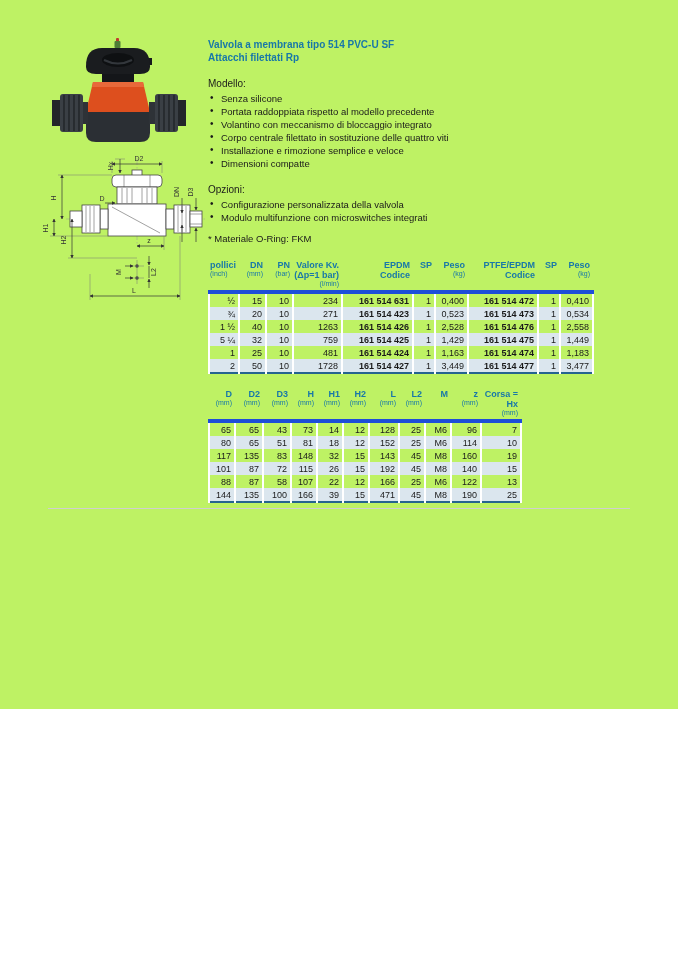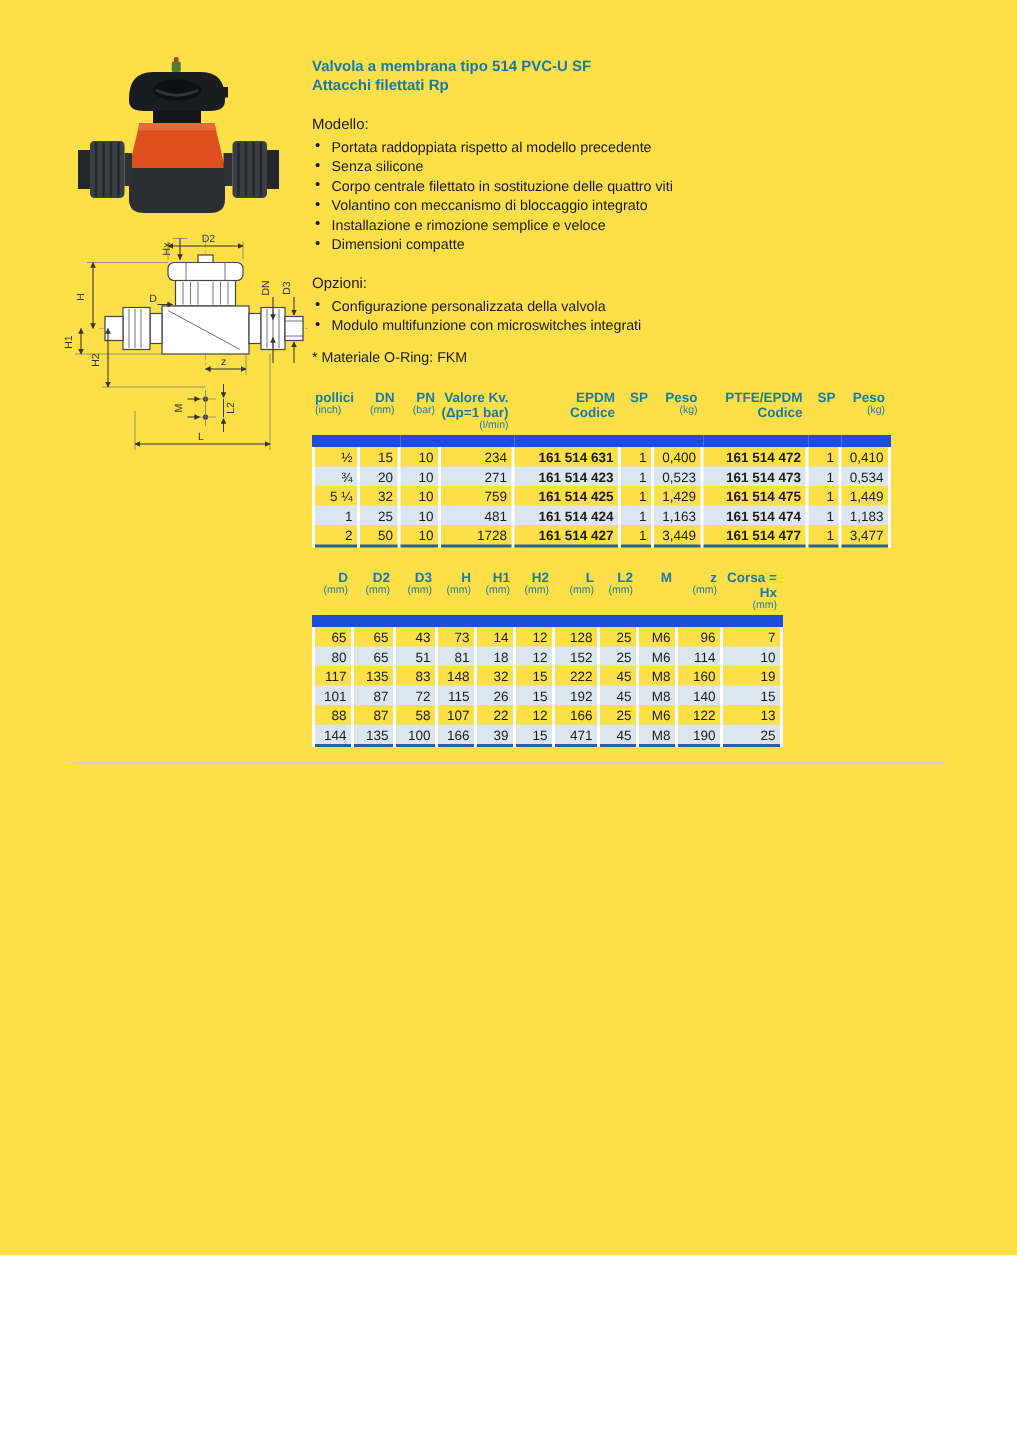--- a/index.html
+++ b/index.html
@@ -1,29 +1,29 @@
 <!DOCTYPE html>
 <html><head>
 <meta charset="utf-8">
 <style>
   html,body{margin:0;padding:0;background:#fff;}
-  .page{position:relative;width:678px;height:837px;background:#fde047;
+  .page{position:relative;width:678px;height:709px;background:#bef264;
         font-family:"Liberation Sans",sans-serif;color:#1a1a1a;overflow:hidden;}
   .photo{position:absolute;left:52px;top:36px;width:134px;height:116px;}
   .drawing{position:absolute;left:42px;top:146px;width:165px;height:172px;}
   .content{position:absolute;left:208px;top:38px;width:382px;}
   .title{color:#1878a8;font-weight:bold;font-size:10px;line-height:13px;}
   .sec-head{font-weight:normal;font-size:10px;line-height:13px;margin:13px 0 2px 0;}
   ul.bullets{list-style:none;margin:0;padding:0;}
   .bullets li{position:relative;padding-left:13px;font-size:9.5px;line-height:13px;}
   .bullets li::before{content:"\2022";position:absolute;left:2px;top:-1px;font-size:10px;}
   .footnote{font-size:9.5px;line-height:12px;margin-top:9px;}
   table.dtable{border-collapse:collapse;table-layout:fixed;margin-top:15px;}
   .dtable th{color:#1878a8;font-size:9px;font-weight:bold;text-align:right;
-             vertical-align:top;padding:0 3px 2px 0;border-bottom:8px solid #1d4ed8;line-height:10px;margin-top:46px;}
+             vertical-align:top;padding:0 3px 2px 0;border-bottom:4px solid #1d4ed8;line-height:10px;margin-top:46px;}
   .dtable th .hu{font-size:7px;font-weight:normal;line-height:8px;}
   .dtable td{font-size:9px;line-height:10px;text-align:right;padding:1.5px 3px 1.5px 0;
              border-left:2px solid #fff;border-right:2px solid #fff;white-space:nowrap;}
   .dtable tbody{border-bottom:2px solid #26648f;}
   .dtable tbody tr:nth-child(even) td{background:#dbe6ee;}
   .t1{width:384px;}
   .t1 th:first-child{text-align:left;padding-left:1px;}
   .t1 td:nth-child(5),.t1 td:nth-child(8){font-weight:bold;}
   .t2{width:312px;}
   .divider{position:absolute;left:48px;top:508px;width:582px;height:1px;background:#cfcfcf;}
@@ -185,24 +185,24 @@
       <text class="dlbl" x="92" y="147" text-anchor="middle">L</text>
     </svg>
   </div>
 
   <div class="content">
     <div class="title">Valvola a membrana tipo 514 PVC-U SF</div>
     <div class="title">Attacchi filettati Rp</div>
 
     <div class="sec-head">Modello:</div>
     <ul class="bullets">
+      <li>Senza silicone</li>
       <li>Portata raddoppiata rispetto al modello precedente</li>
-      <li>Senza silicone</li>
+      <li>Volantino con meccanismo di bloccaggio integrato</li>
       <li>Corpo centrale filettato in sostituzione delle quattro viti</li>
-      <li>Volantino con meccanismo di bloccaggio integrato</li>
       <li>Installazione e rimozione semplice e veloce</li>
       <li>Dimensioni compatte</li>
     </ul>
 
     <div class="sec-head">Opzioni:</div>
     <ul class="bullets">
       <li>Configurazione personalizzata della valvola</li>
       <li>Modulo multifunzione con microswitches integrati</li>
     </ul>
 
@@ -281,20 +281,32 @@
             <td>¾</td>
             <td>20</td>
             <td>10</td>
             <td>271</td>
             <td>161 514 423</td>
             <td>1</td>
             <td>0,523</td>
             <td>161 514 473</td>
             <td>1</td>
             <td>0,534</td>
+          </tr>
+          <tr>
+            <td>1 ½</td>
+            <td>40</td>
+            <td>10</td>
+            <td>1263</td>
+            <td>161 514 426</td>
+            <td>1</td>
+            <td>2,528</td>
+            <td>161 514 476</td>
+            <td>1</td>
+            <td>2,558</td>
           </tr>
           <tr>
             <td>5 ¼</td>
             <td>32</td>
             <td>10</td>
             <td>759</td>
             <td>161 514 425</td>
             <td>1</td>
             <td>1,429</td>
             <td>161 514 475</td>
@@ -417,21 +429,21 @@
             <td>114</td>
             <td>10</td>
           </tr>
           <tr>
             <td>117</td>
             <td>135</td>
             <td>83</td>
             <td>148</td>
             <td>32</td>
             <td>15</td>
-            <td>222</td>
+            <td>143</td>
             <td>45</td>
             <td>M8</td>
             <td>160</td>
             <td>19</td>
           </tr>
           <tr>
             <td>101</td>
             <td>87</td>
             <td>72</td>
             <td>115</td>

